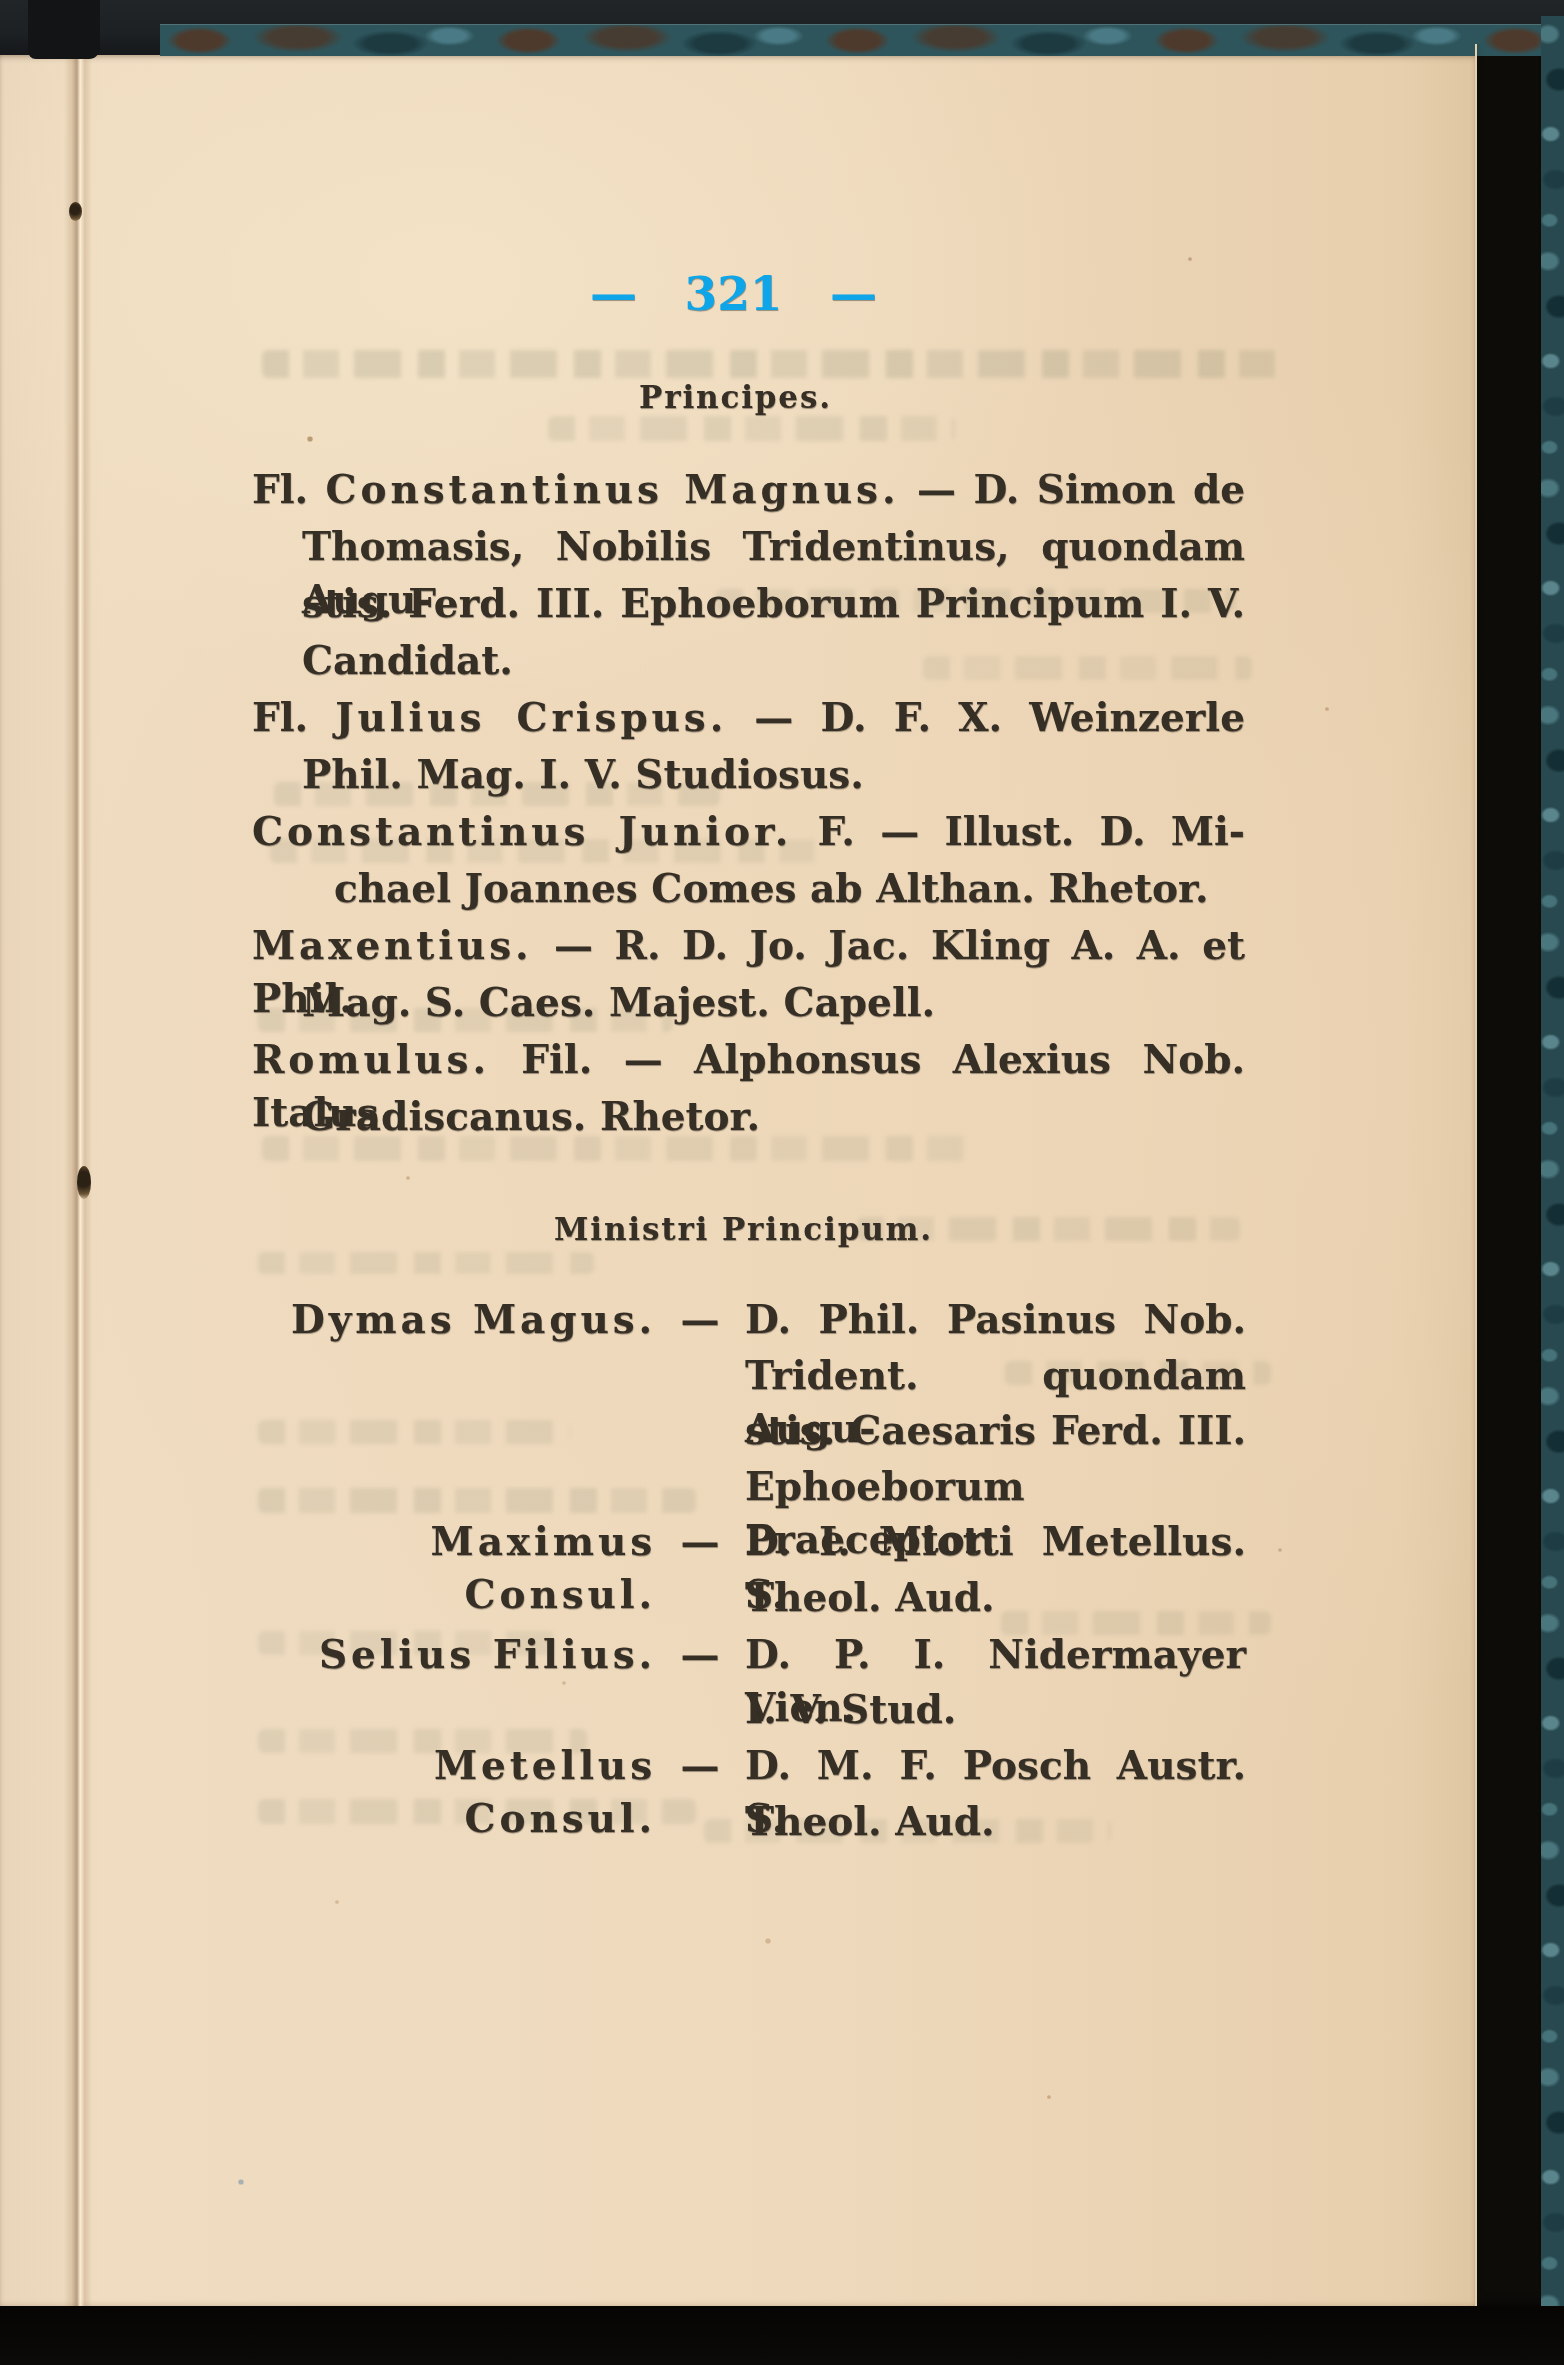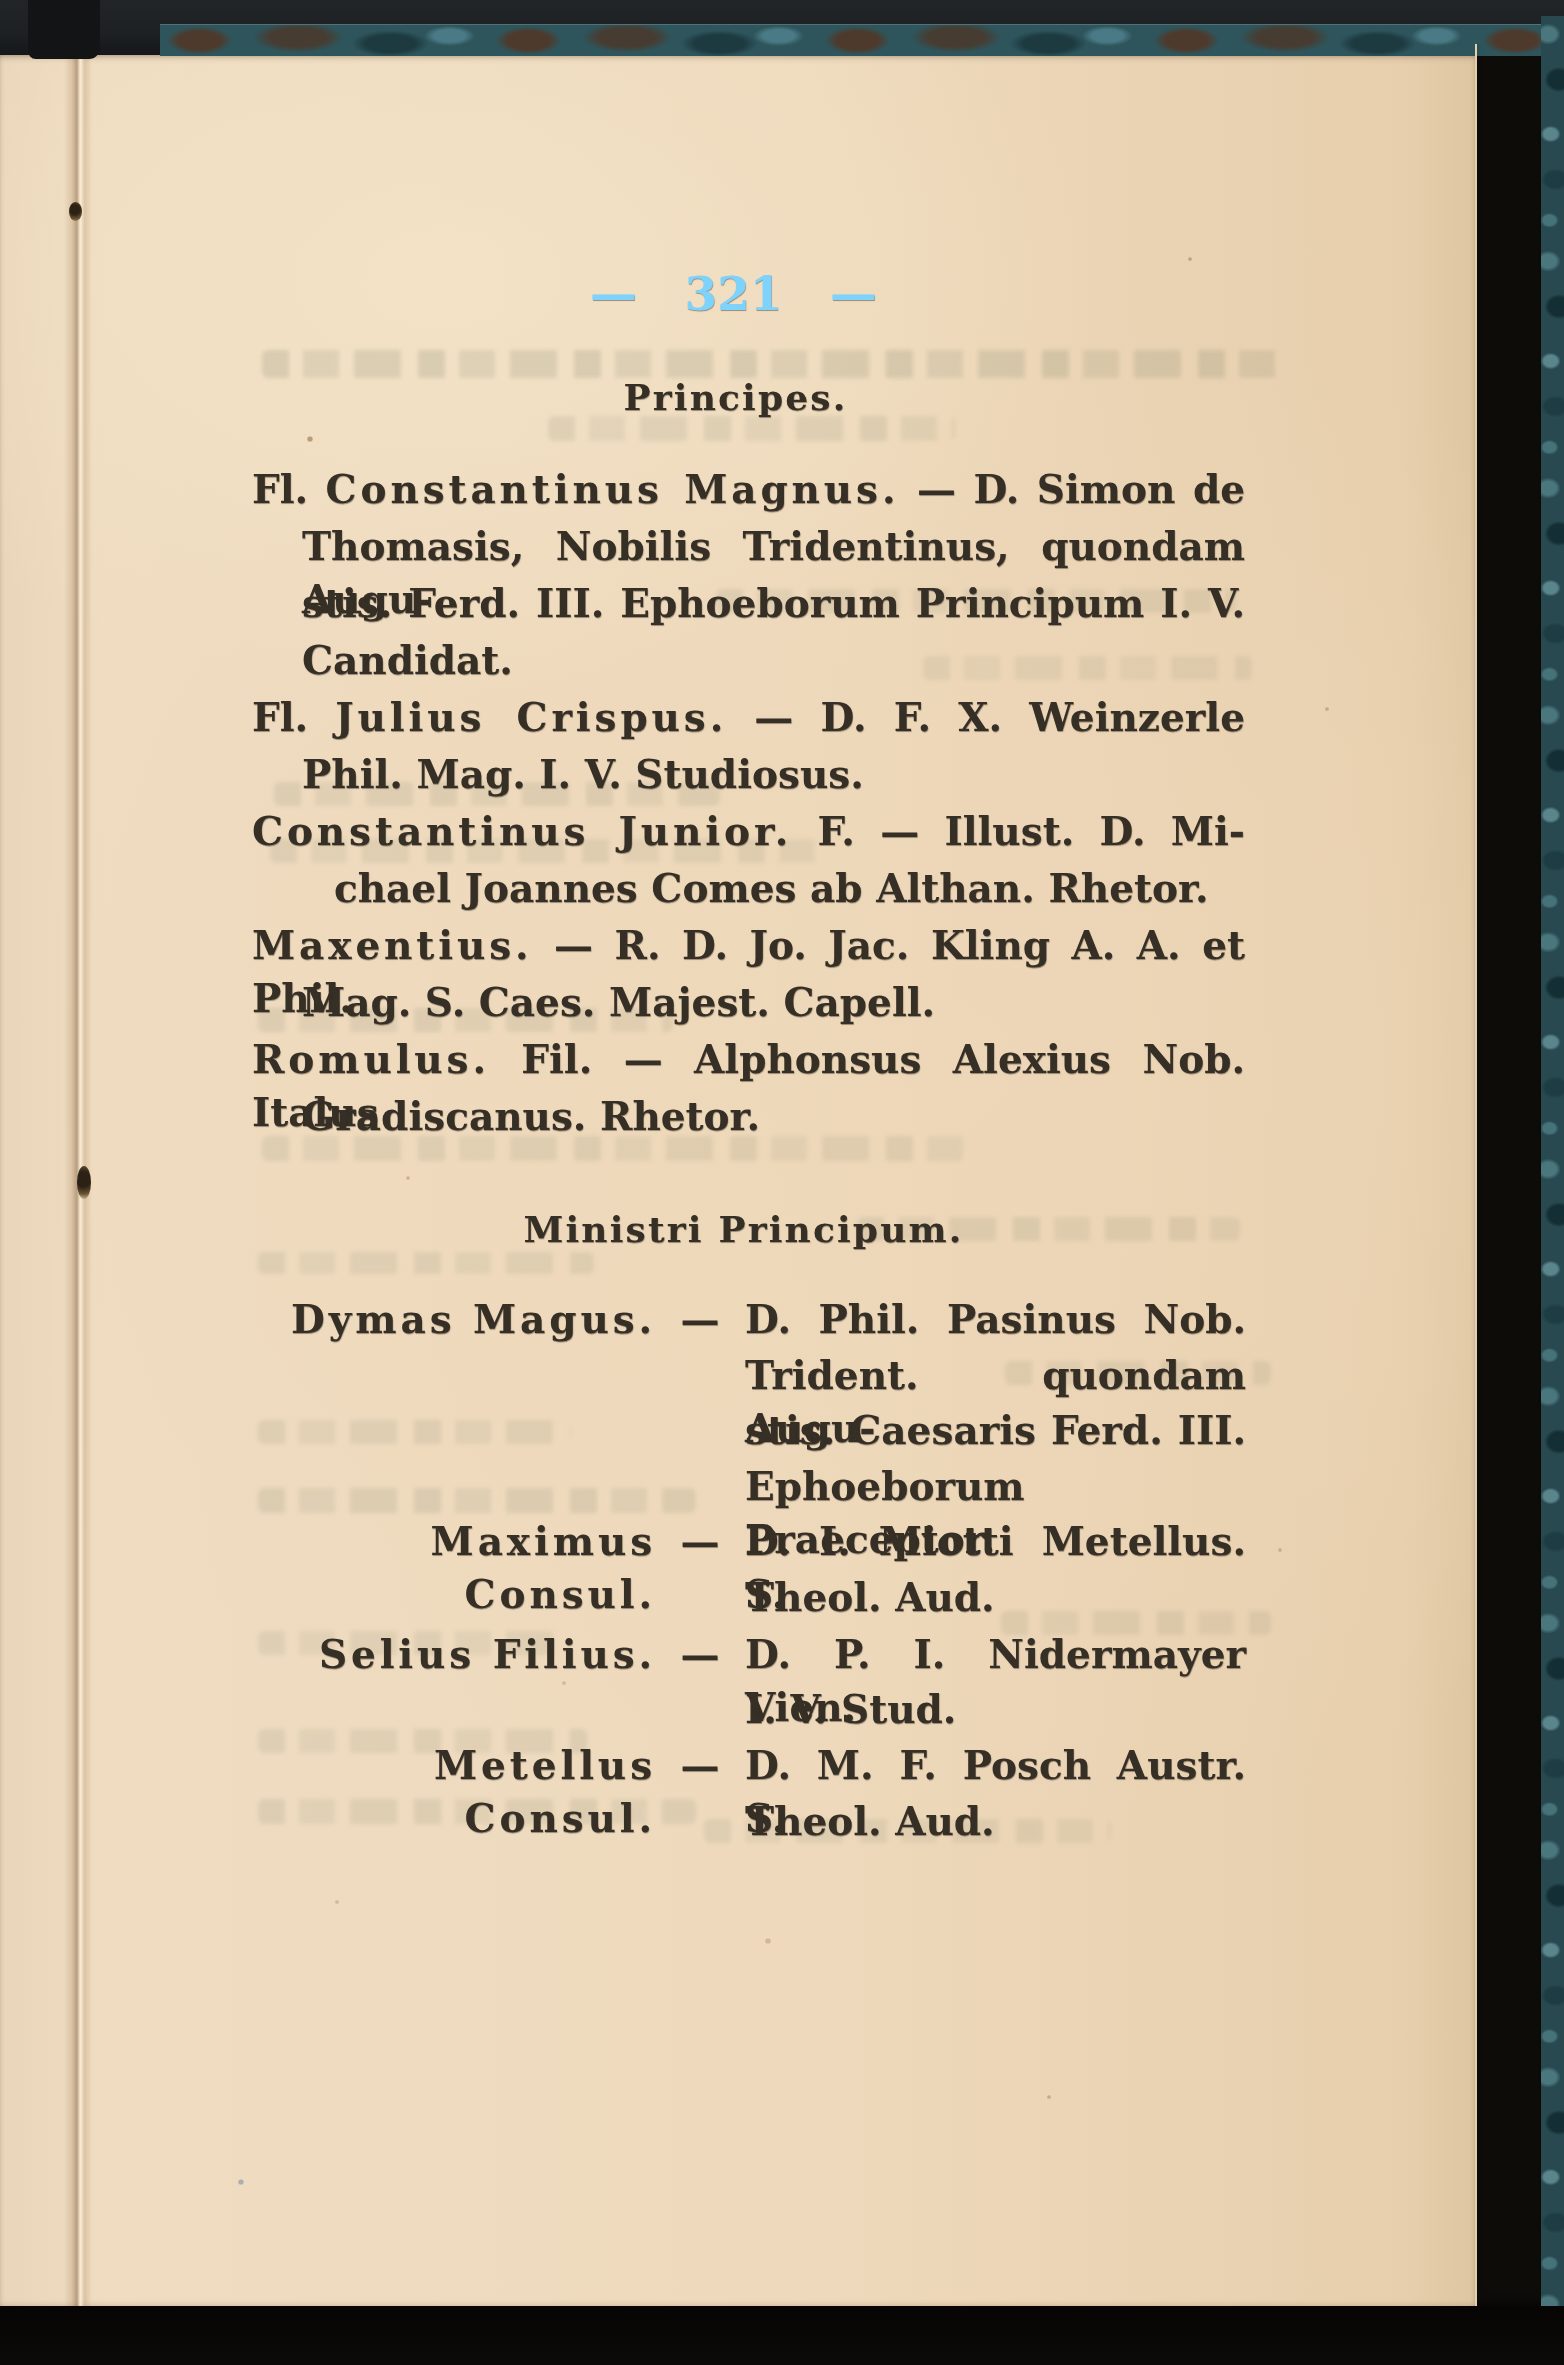--- a/index.html
+++ b/index.html
@@ -84,23 +84,23 @@
            rgba(122,128,102,.5) 92px 139px,rgba(122,128,102,0) 139px 156px);}
 
   
   .tline{position:absolute;font-weight:700;font-size:39px;line-height:53px;color:#362f26;
          text-shadow:0.5px 0.5px 0.8px rgba(52,42,30,.45);}
   .align-justify{text-align:justify;text-align-last:justify;}
   .align-left{text-align:left;}
   .align-right{text-align:right;}
   .align-center{text-align:center;}
   .lsname{letter-spacing:.1em;}
-  .heading{font-size:36px;letter-spacing:.06em;text-align:center;}
+  .heading{font-size:31px;letter-spacing:.06em;text-align:center;}
   .pagenum{position:absolute;left:225px;top:266px;width:1017px;text-align:center;
-         font-weight:700;font-size:47px;line-height:55px;color:#7dd3fc;word-spacing:31px;
+         font-weight:700;font-size:47px;line-height:55px;color:#0ea5e9;word-spacing:31px;
          text-shadow:0.5px 0.5px 0.8px rgba(52,42,30,.45);}
 </style>
 </head>
 <body>
 
 <div id="stage">
   <div class="paper"></div>
   <div class="crease"></div>
   <div class="hole hole-1"></div>
   <div class="hole hole-2"></div>

